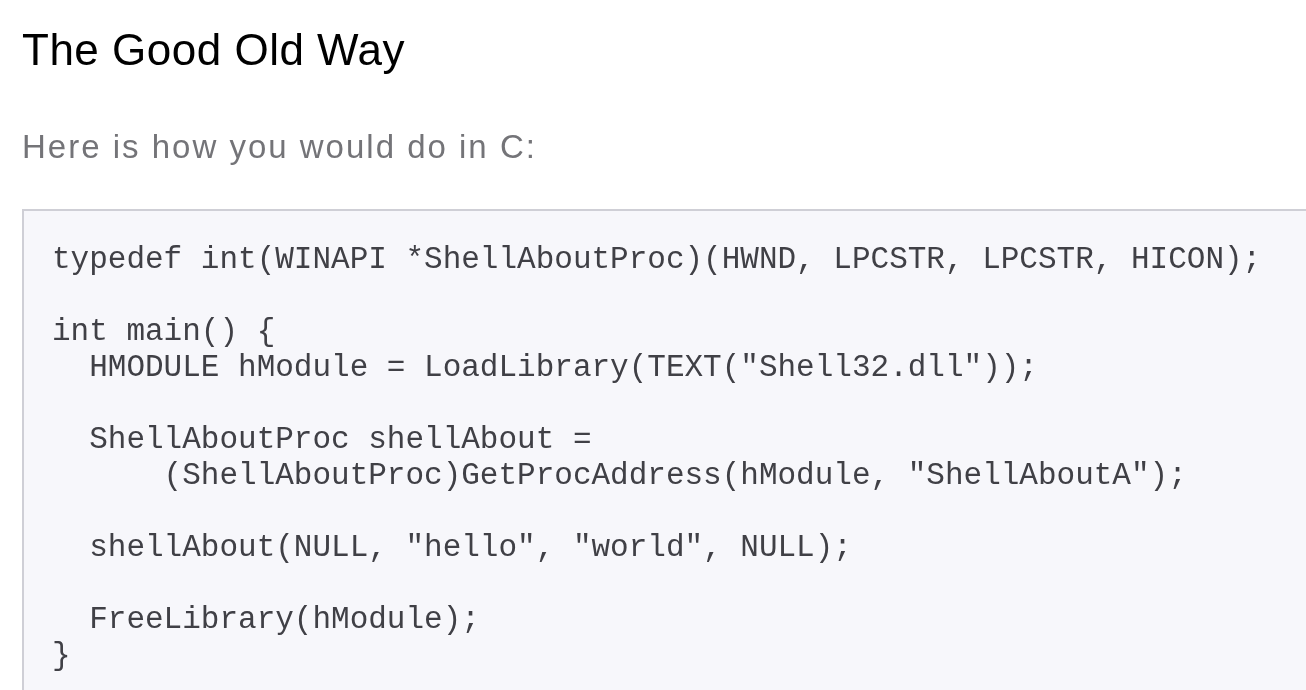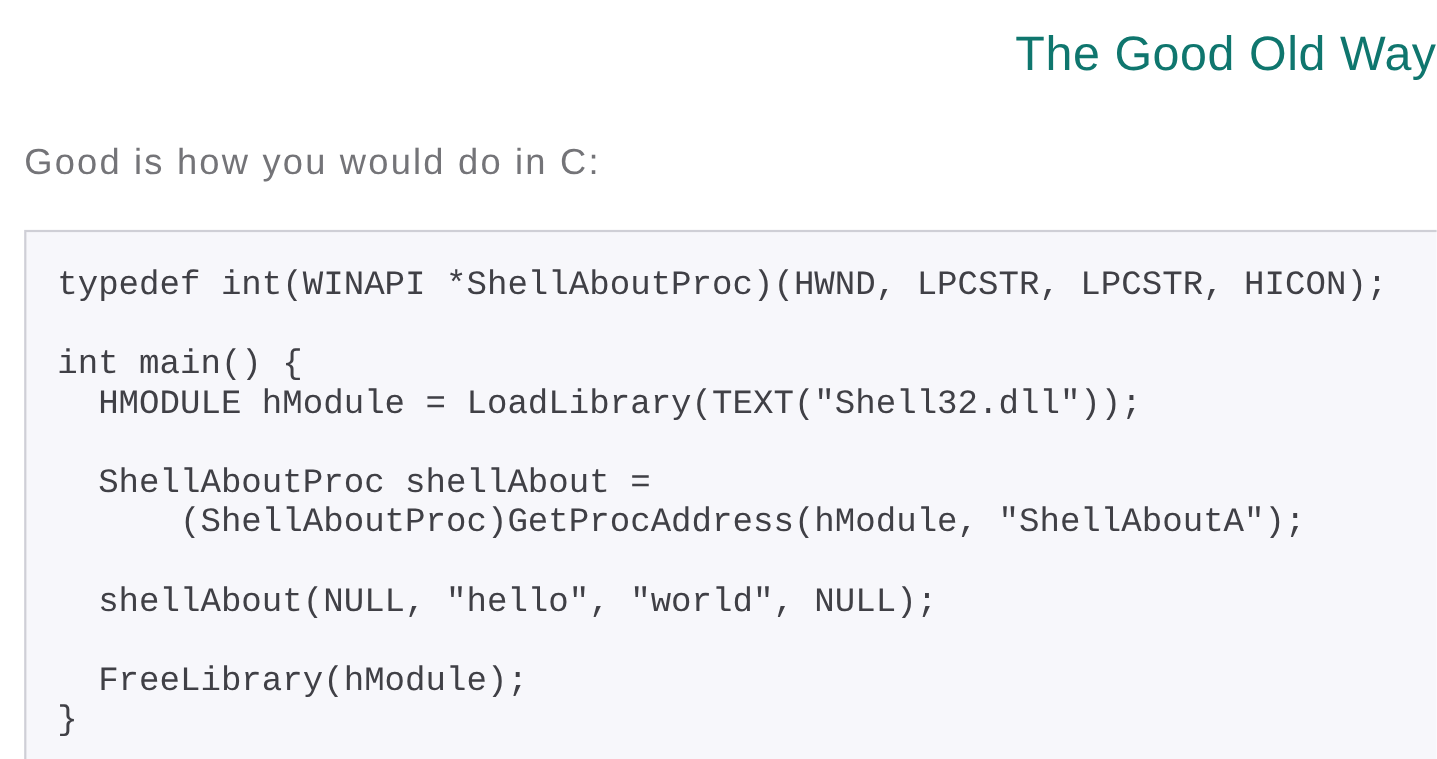--- a/index.html
+++ b/index.html
@@ -14,23 +14,22 @@
     font-family: "Liberation Sans", sans-serif;
   }
   .content {
     padding-left: 22px;
   }
   .page-title {
     margin: 25px 0 0 0;
     font-size: 44px;
     font-weight: 300;
     line-height: 50px;
-    color: #0f766e;
+    color: #000000;
     letter-spacing: 0.5px;
-    text-align: right;
   }
   .intro-text {
     margin: 53px 0 0 0;
     font-size: 33px;
     font-weight: 300;
     line-height: 38px;
     color: #747478;
     letter-spacing: 2px;
   }
   .code-block {
@@ -52,21 +51,21 @@
     display: block;
   }
 </style>
 </head>
 <body>
 
 <main class="content">
 
   <h1 class="page-title">The Good Old Way</h1>
 
-  <p class="intro-text">Good is how you would do in C:</p>
+  <p class="intro-text">Here is how you would do in C:</p>
 
   <pre class="code-block"><code>typedef int(WINAPI *ShellAboutProc)(HWND, LPCSTR, LPCSTR, HICON);
 
 int main() {
   HMODULE hModule = LoadLibrary(TEXT("Shell32.dll"));
 
   ShellAboutProc shellAbout =
       (ShellAboutProc)GetProcAddress(hModule, "ShellAboutA");
 
   shellAbout(NULL, "hello", "world", NULL);

